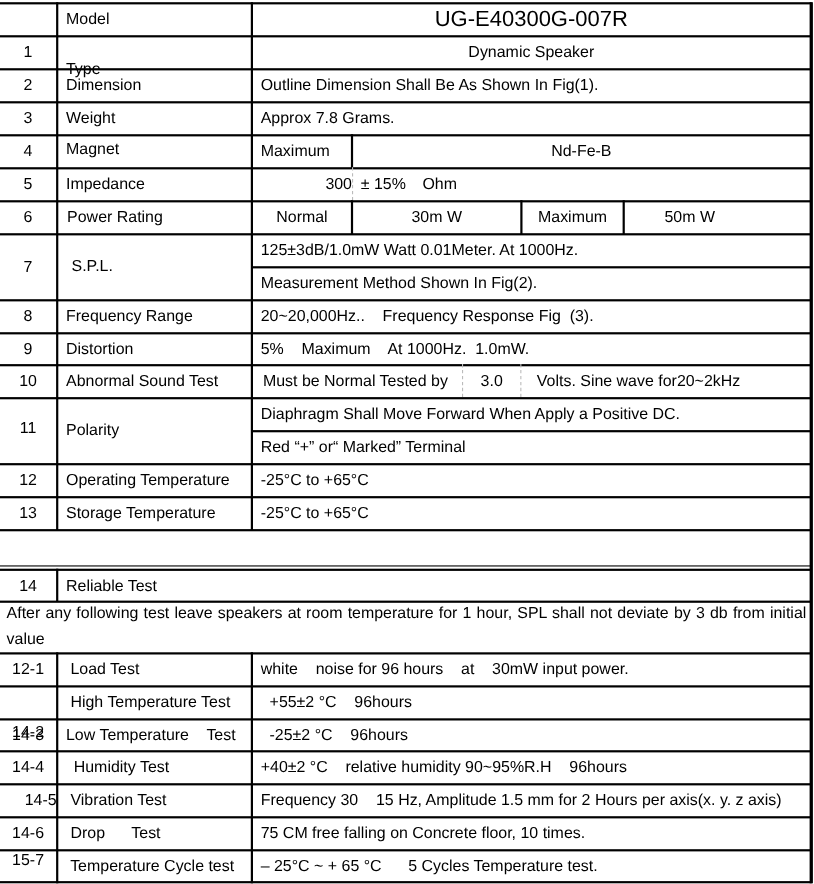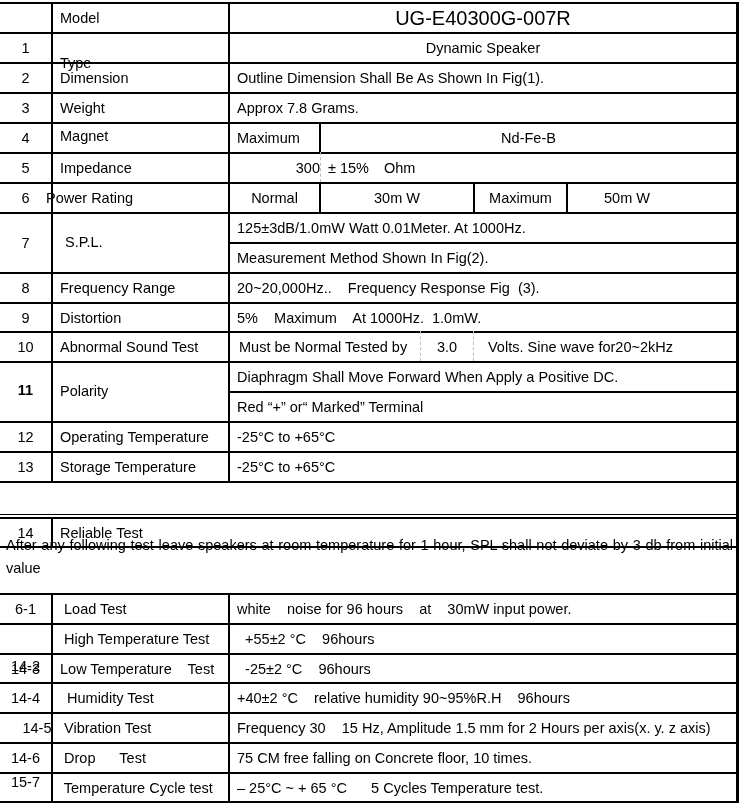--- a/index.html
+++ b/index.html
@@ -86,21 +86,21 @@
   <div class="cell l" style="left:230px;top:124px;width:89px;height:28px;">Maximum</div>
   <div class="cell c" style="left:321px;top:124px;width:415px;height:28px;">Nd-Fe-B</div>
 
   <div class="cell num" style="left:0;top:154px;width:51px;height:28px;">5</div>
   <div class="cell l" style="left:53px;top:154px;width:175px;height:28px;">Impedance</div>
   <div class="cell r" style="left:230px;top:154px;width:90px;height:28px;">300</div>
   <div class="cell l" style="left:321px;top:154px;width:60px;height:28px;">± 15%</div>
   <div class="cell l" style="left:377px;top:154px;width:60px;height:28px;">Ohm</div>
 
   <div class="cell num" style="left:0;top:184px;width:51px;height:28px;">6</div>
-  <div class="cell l" style="left:39px;top:184px;width:175px;height:28px;">Power Rating</div>
+  <div class="cell l" style="left:54px;top:184px;width:175px;height:28px;">Power Rating</div>
   <div class="cell c" style="left:230px;top:184px;width:89px;height:28px;">Normal</div>
   <div class="cell c" style="left:321px;top:184px;width:152px;height:28px;">30m W</div>
   <div class="cell c" style="left:475px;top:184px;width:91px;height:28px;">Maximum</div>
   <div class="cell c" style="left:568px;top:184px;width:118px;height:28px;">50m W</div>
 
   <div class="cell num" style="left:0;top:214px;width:51px;height:58px;">7</div>
   <div class="cell l" style="left:58px;top:214px;width:170px;height:56px;">S.P.L.</div>
   <div class="cell l" style="left:230px;top:214px;width:506px;height:28px;">125±3dB/1.0mW Watt 0.01Meter. At 1000Hz.</div>
   <div class="cell l" style="left:230px;top:244px;width:506px;height:28px;">Measurement Method Shown In Fig(2).</div>
 
@@ -111,39 +111,39 @@
   <div class="cell num" style="left:0;top:304px;width:51px;height:27px;">9</div>
   <div class="cell l" style="left:53px;top:304px;width:175px;height:27px;">Distortion</div>
   <div class="cell l" style="left:230px;top:304px;width:506px;height:27px;">5%    Maximum    At 1000Hz.  1.0mW.</div>
 
   <div class="cell num" style="left:0;top:333px;width:51px;height:28px;">10</div>
   <div class="cell l" style="left:53px;top:333px;width:175px;height:28px;">Abnormal Sound Test</div>
   <div class="cell l" style="left:232px;top:333px;width:188px;height:28px;">Must be Normal Tested by</div>
   <div class="cell c" style="left:421px;top:333px;width:52px;height:28px;">3.0</div>
   <div class="cell l" style="left:482px;top:333px;width:254px;height:28px;padding-left:6px;">Volts. Sine wave for20~2kHz</div>
 
-  <div class="cell num" style="left:0;top:363px;width:51px;height:54px;font-weight:bold;">11</div>
+  <div class="cell num" style="left:0;top:363px;width:51px;height:54px;">11</div>
   <div class="cell l" style="left:53px;top:363px;width:175px;height:56px;">Polarity</div>
   <div class="cell l" style="left:230px;top:363px;width:506px;height:28px;">Diaphragm Shall Move Forward When Apply a Positive DC.</div>
   <div class="cell l" style="left:230px;top:393px;width:506px;height:28px;">Red “+” or“ Marked” Terminal</div>
 
   <div class="cell num" style="left:0;top:423px;width:51px;height:28px;">12</div>
   <div class="cell l" style="left:53px;top:423px;width:175px;height:28px;">Operating Temperature</div>
   <div class="cell l" style="left:230px;top:423px;width:506px;height:28px;">-25°C to +65°C</div>
 
   <div class="cell num" style="left:0;top:453px;width:51px;height:28px;">13</div>
   <div class="cell l" style="left:53px;top:453px;width:175px;height:28px;">Storage Temperature</div>
   <div class="cell l" style="left:230px;top:453px;width:506px;height:28px;">-25°C to +65°C</div>
 
   <div class="cell num" style="left:0;top:519px;width:51px;height:27px;">14</div>
   <div class="cell l" style="left:53px;top:519px;width:175px;height:27px;">Reliable Test</div>
 
-  <div class="note" style="top:534px;">After any following test leave speakers at room temperature for 1 hour, SPL shall not deviate by   3 db from initial value</div>
+  <div class="note" style="top:547px;">After any following test leave speakers at room temperature for 1 hour, SPL shall not deviate by   3 db from initial value</div>
 
-  <div class="cell num" style="left:0;top:595px;width:51px;height:28px;">6-1</div>
+  <div class="cell num" style="left:0;top:595px;width:51px;height:28px;">12-1</div>
   <div class="cell l" style="left:53px;top:595px;width:175px;height:28px;"> Load Test</div>
   <div class="cell l" style="left:230px;top:595px;width:506px;height:28px;">white    noise for 96 hours    at    30mW input power.</div>
 
   <div class="cell num" style="left:0;top:652px;width:51px;height:28px;">14-2</div>
   <div class="cell l" style="left:53px;top:625px;width:175px;height:28px;"> High Temperature Test</div>
   <div class="cell l" style="left:230px;top:625px;width:506px;height:28px;">  +55±2 °C    96hours</div>
 
   <div class="cell num" style="left:0;top:655px;width:51px;height:27px;">14-3</div>
   <div class="cell l" style="left:53px;top:655px;width:175px;height:27px;">Low Temperature    Test</div>
   <div class="cell l" style="left:230px;top:655px;width:506px;height:27px;">  -25±2 °C    96hours</div>

